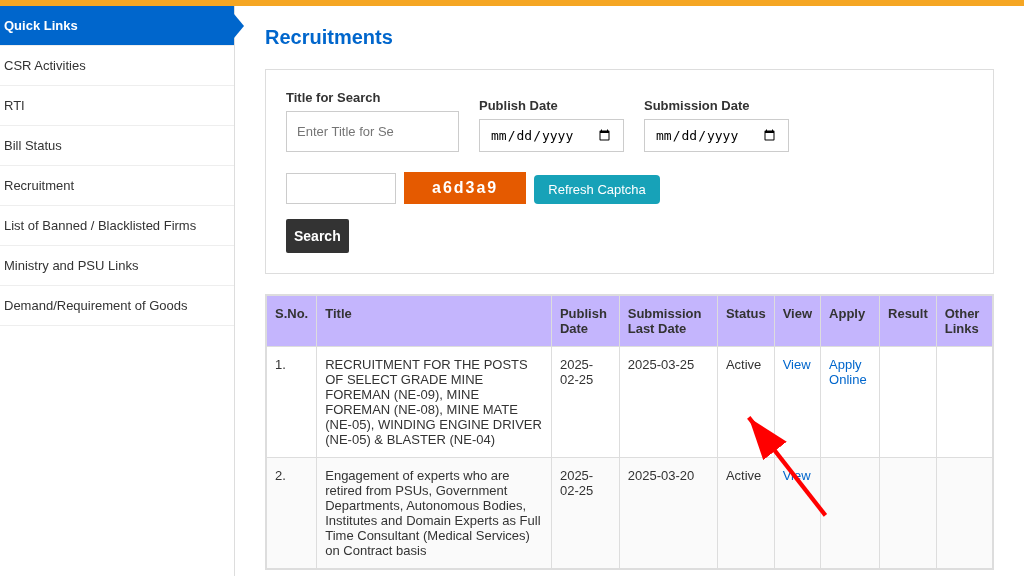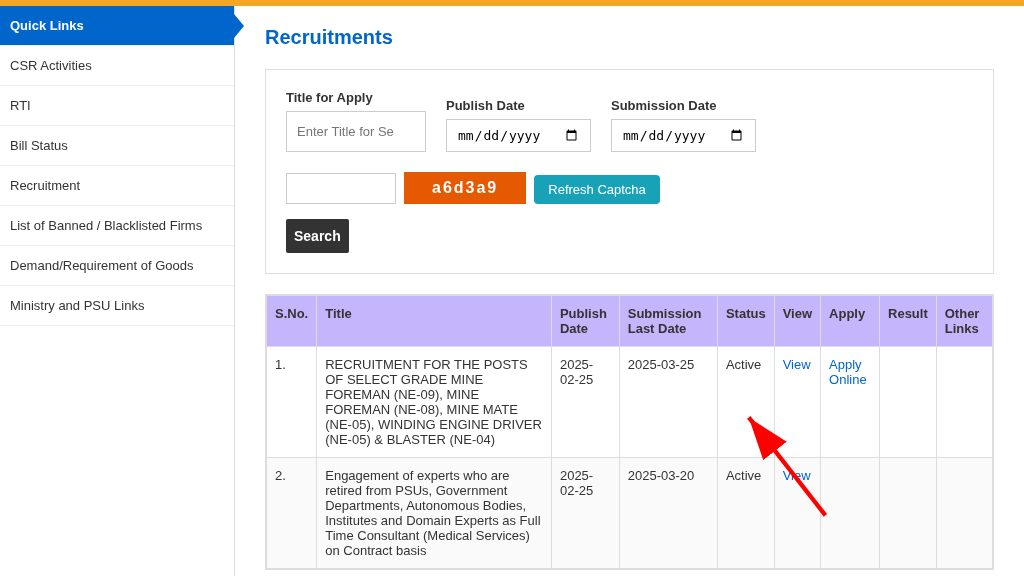--- a/index.html
+++ b/index.html
@@ -4,21 +4,21 @@
   <style>
     * { box-sizing: border-box; margin: 0; padding: 0; }
     body { font-family: Arial, sans-serif; font-size: 13px; background: #f5f5f5; }
 
     .top-bar { height: 6px; background: linear-gradient(to right, #f5a623, #f5a623); }
 
     .layout { display: flex; min-height: 570px; }
 
     
     .sidebar { width: 235px; background: #fff; border-right: 1px solid #ddd; flex-shrink: 0; }
-    .sidebar-item { padding: 12px 10px; border-bottom: 1px solid #eee; cursor: pointer; color: #333; font-size: 13px; }
+    .sidebar-item { padding: 12px 4px; border-bottom: 1px solid #eee; cursor: pointer; color: #333; font-size: 13px; }
     .sidebar-item.active { background: #0066cc; color: #fff; font-weight: bold; position: relative; }
     .sidebar-item.active::after {
       content: '';
       position: absolute;
       right: -10px;
       top: 50%;
       transform: translateY(-50%);
       border-left: 10px solid #0066cc;
       border-top: 12px solid transparent;
       border-bottom: 12px solid transparent;
@@ -27,21 +27,21 @@
     
     .main { flex: 1; padding: 20px 30px; background: #fff; }
 
     .page-title { font-size: 20px; font-weight: bold; color: #0066cc; margin-bottom: 20px; }
 
     
     .search-form { border: 1px solid #ddd; padding: 20px; margin-bottom: 20px; background: #fff; }
     .form-row { display: flex; align-items: flex-end; gap: 20px; flex-wrap: wrap; }
     .form-group { display: flex; flex-direction: column; gap: 6px; }
     .form-group label { font-size: 13px; font-weight: bold; color: #333; }
-    .form-group input[type="text"] { padding: 12px 10px; border: 1px solid #ccc; font-size: 13px; width: 140px; }
+    .form-group input[type="text"] { padding: 12px 10px; border: 1px solid #ccc; font-size: 13px; width: 173px; }
     .form-group input[type="date"] { padding: 7px 10px; border: 1px solid #ccc; font-size: 13px; width: 145px; }
     .form-group input.security-input { width: 110px; padding: 7px 10px; border: 1px solid #ccc; font-size: 13px; }
 
     .captcha-group { display: flex; align-items: flex-end; gap: 8px; }
     .captcha-code { background: #e55a00; color: #fff; padding: 7px 28px; font-size: 16px; font-weight: bold; letter-spacing: 2px; border: none; }
     .refresh-btn { background: #17a2b8; color: #fff; border: none; padding: 7px 14px; cursor: pointer; font-size: 13px; border-radius: 4px; }
 
     .search-btn-row { margin-top: 15px; }
     .search-btn { background: #333; color: #fff; border: none; padding: 9px 8px; font-size: 14px; font-weight: bold; cursor: pointer; border-radius: 2px; }
 
@@ -82,36 +82,36 @@
     <div class="sidebar-item">
       <span>Bill Status</span>
     </div>
     <div class="sidebar-item">
       <span>Recruitment</span>
     </div>
     <div class="sidebar-item">
       <span>List of Banned / Blacklisted Firms</span>
     </div>
     <div class="sidebar-item">
-      <span>Demand/Requirement of Goods</span>
+      <span>Ministry and PSU Links</span>
     </div>
     <div class="sidebar-item">
-      <span>Ministry and PSU Links</span>
+      <span>Demand/Requirement of Goods</span>
     </div>
   </div>
 
   <div class="main">
 
     <div class="page-title">Recruitments</div>
 
     <div class="search-form">
       <div class="form-row">
 
         <div class="form-group">
-          <label>Title for Apply</label>
+          <label>Title for Search</label>
           <input type="text" placeholder="Enter Title for Se" style="">
         </div>
 
         <div class="form-group">
           <label>Publish Date</label>
           <input type="date" placeholder="dd-mm-yyyy" style="">
         </div>
 
         <div class="form-group">
           <label>Submission Date</label>

